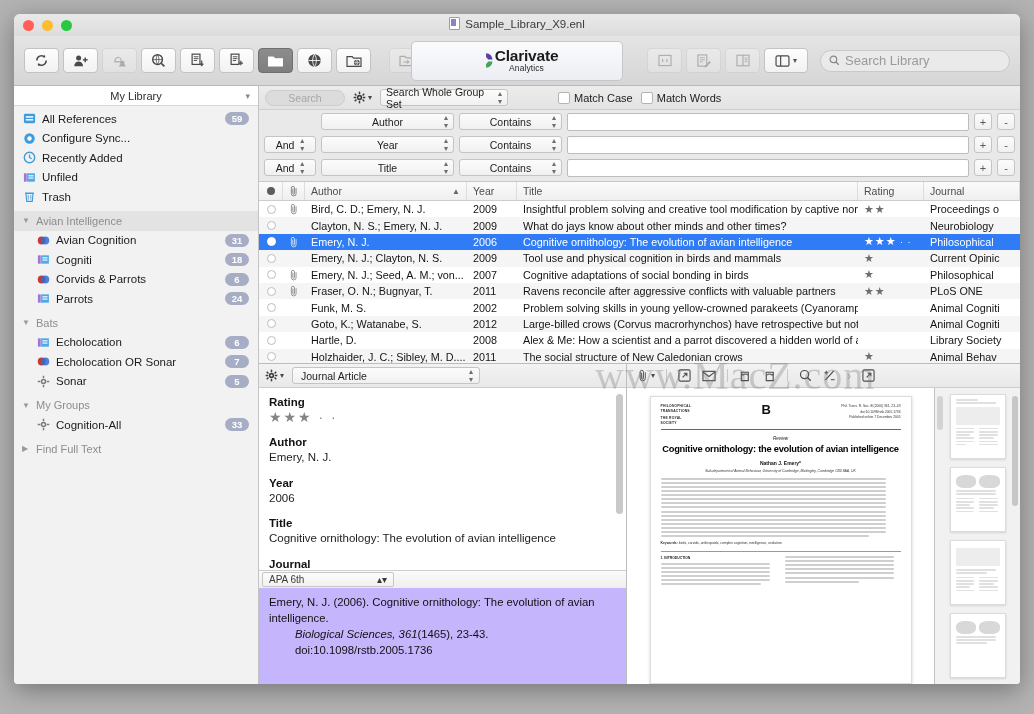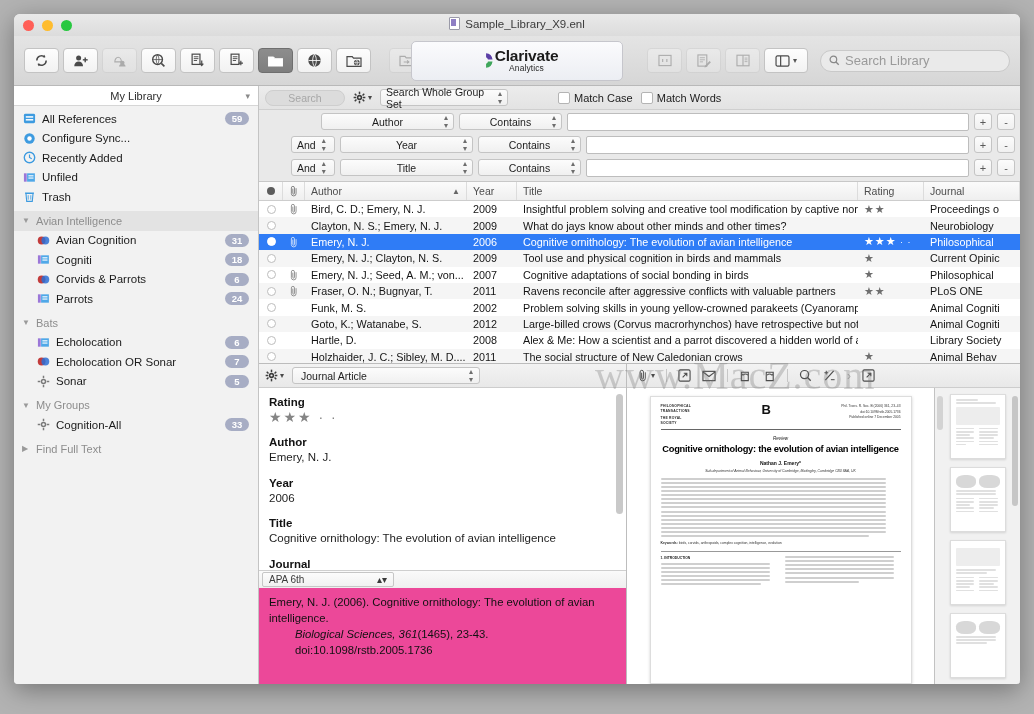--- a/index.html
+++ b/index.html
@@ -156,21 +156,21 @@
   }
   .popbtn .updown { margin-left: 6px; color:#6d6d6d; font-size: 8px; line-height:1;
     display:flex; flex-direction:column; }
   .chk { display:flex; align-items:center; gap:4px; font-size: 11px; color:#1d1d1d;}
   .chkbox { width: 12px; height: 12px; background:#fff; border:1px solid #b4b4b4; border-radius:2px;}
 
   
   .qrows { background:#e9e9e9; border-bottom:1px solid #c8c8c8; padding: 2px 0 3px 0; }
   .qrow { height: 19px; display:flex; align-items:center; gap:5px; padding: 0 5px; margin-bottom:4px;}
   .qrow:last-child { margin-bottom:1px; }
-  .q-bool { width: 44px; justify-content:flex-start;margin-left:27px;}
+  .q-bool { width: 52px; justify-content:center;}
   .q-field { width: 133px; justify-content:center; position:relative;}
   .q-field .updown { position:absolute; right:5px; }
   .q-op { width: 103px; justify-content:center; position:relative;}
   .q-op .updown { position:absolute; right:5px; }
   .q-input { flex:1 1 auto; height: 18px; background:#fff; border:1px solid #bdbdbd; border-radius:2px;}
   .q-pm { width: 18px; height: 17px; background: linear-gradient(#fcfcfc,#f0f0f0);
     border:1px solid #c4c4c4; border-radius:3px; display:flex; align-items:center;
     justify-content:center; font-size: 11px; color:#5a5a5a; }
 
   
@@ -224,21 +224,21 @@
   .vscroll { position:absolute; right:3px; top:6px; width:7px; height:120px;
       background:#c9c9c9; border-radius:4px;}
   .ref-style { height: 18px; flex:0 0 18px; border-top:1px solid #cfcfcf;
       background: linear-gradient(#fafafa,#efefef); display:flex; align-items:center; }
   .stylebtn { width: 132px; height: 15px; margin-left:3px; position:relative;
       background:linear-gradient(#fcfcfc,#f1f1f1); border:1px solid #c6c6c6;
       border-radius:2px; display:flex; align-items:center; padding-left:6px;
       font-size:10px; color:#3a3a3a;}
   .stylebtn .updown { position:absolute; right:6px;}
   .preview-cite { flex: 0 0 96px; padding: 6px 10px; font-size:11.3px; color:#111;
-      line-height:1.42; background:#ec4899; }
+      line-height:1.42; background:#c4b5fd; }
   .preview-cite i { font-style: italic; }
   .cite-ind { display:block; padding-left: 26px; }
 
   
   .pdfpanel { flex:1 1 auto; display:flex; flex-direction:column; min-width:0; background:#fff;}
   .pdf-top { height: 24px; flex:0 0 24px; background: linear-gradient(#f3f3f3,#e8e8e8);
       border-bottom:1px solid #cdcdcd; display:flex; align-items:center; gap:11px; padding:0 10px;
       color:#4c4c4c;}
   .pdf-sep { width:1px; height:13px; background:#c7c7c7;}
   .pdf-area { flex:1 1 auto; display:flex; min-height:0; background:#a9a9a9;}

